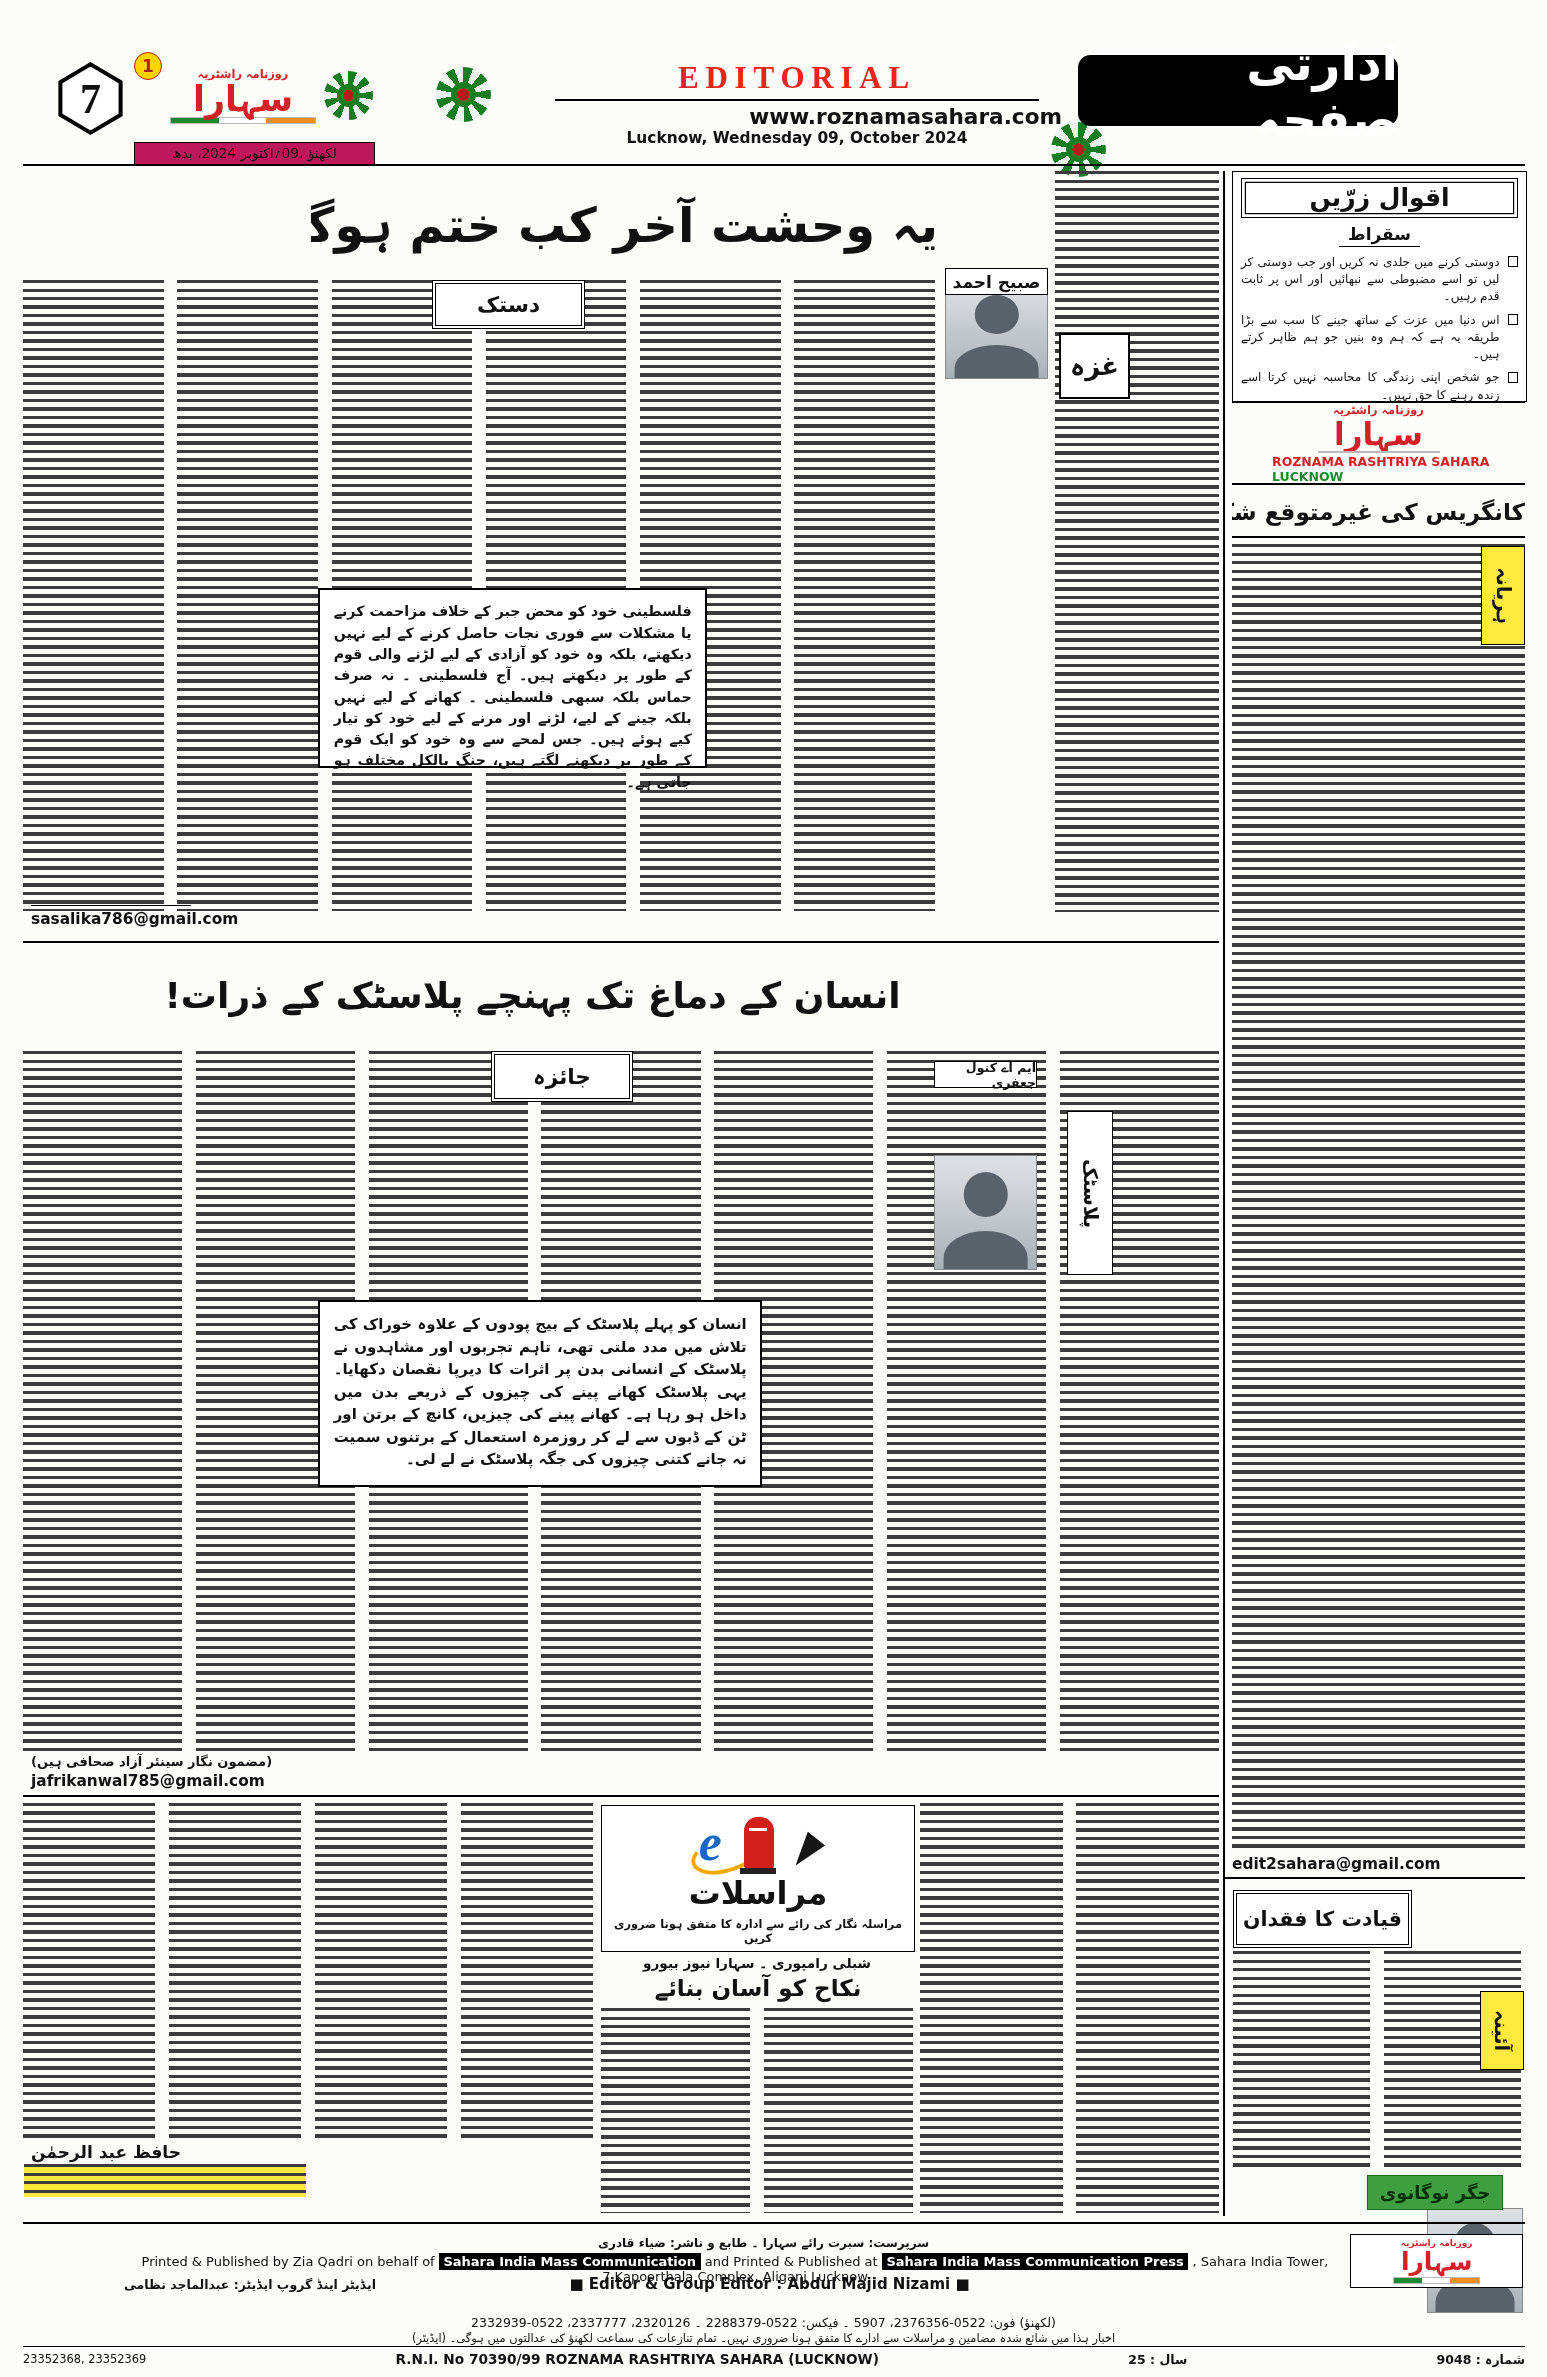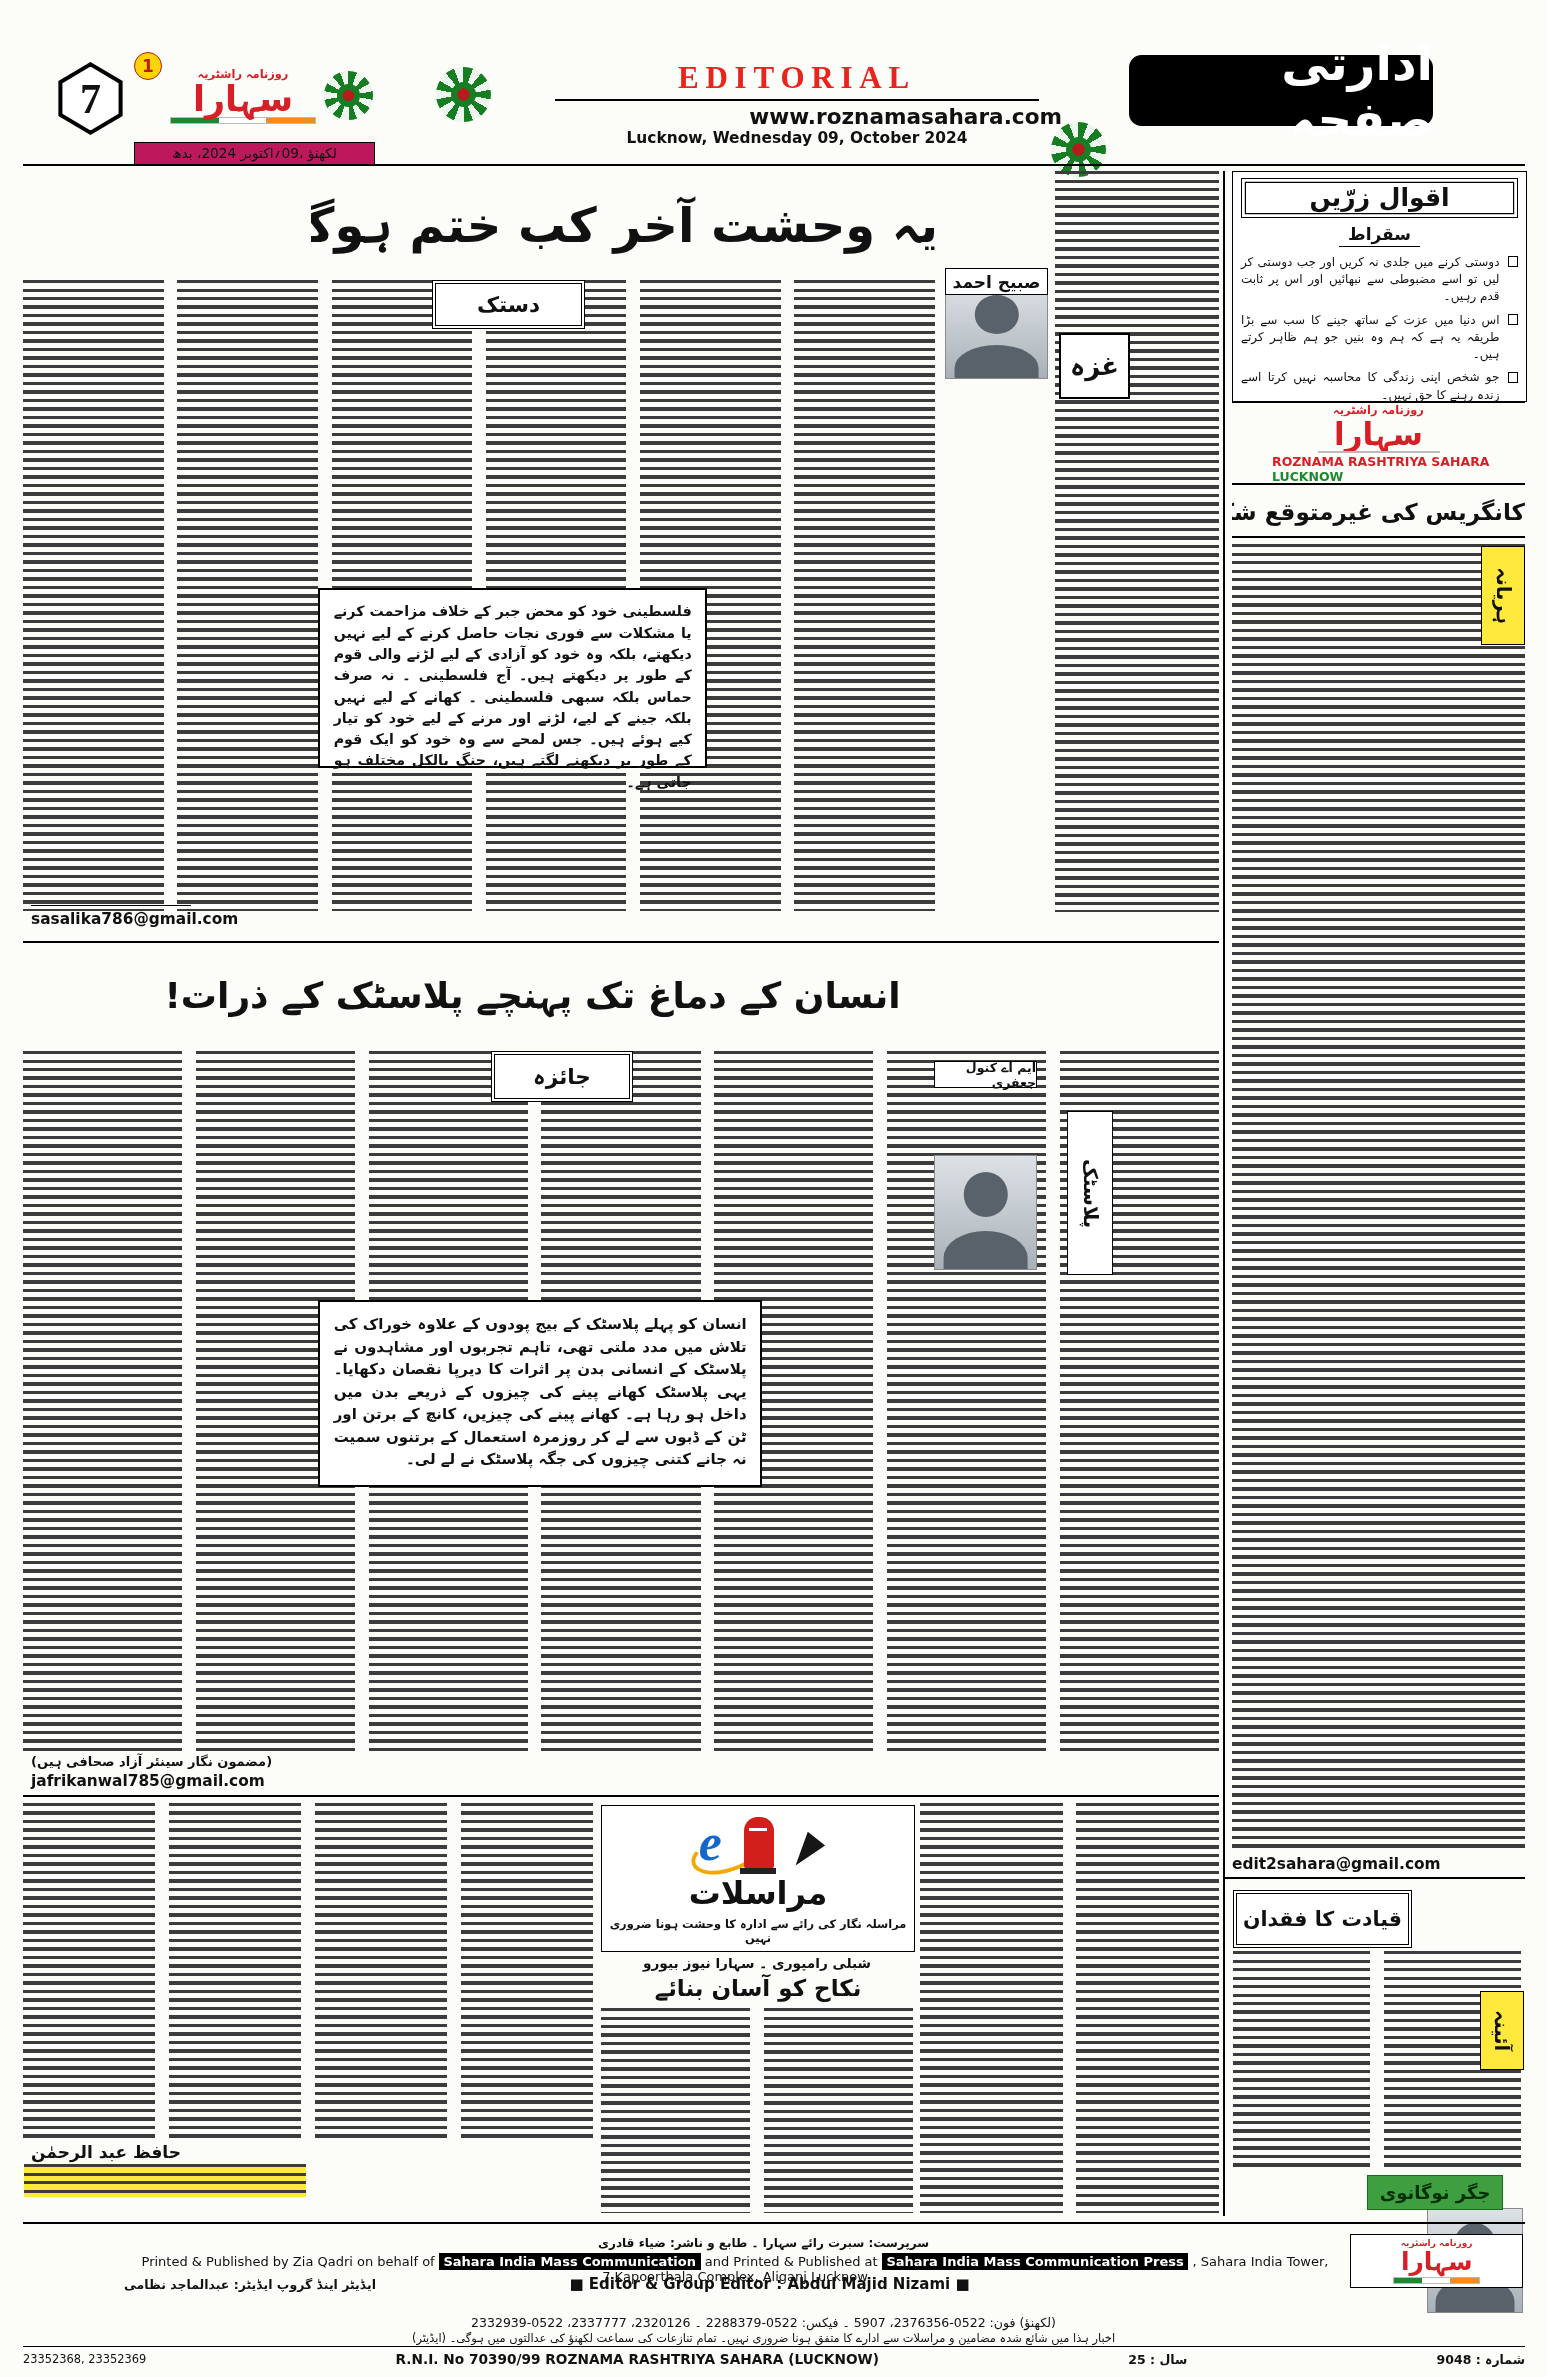--- a/index.html
+++ b/index.html
@@ -110,21 +110,21 @@
 
   <div class="abs" style="left:532px;top:60px;width:530px;">
     <div class="editorial">EDITORIAL</div>
     <div class="headrule"></div>
     <div class="website">www.roznamasahara.com</div>
     <div class="dateline">Lucknow, Wednesday 09, October 2024</div>
   </div>
 
   <div class="abs flower" style="left:1051px;top:67px;width:55px;height:55px;"></div>
 
-  <div class="abs band" style="left:1129px;top:55px;width:304px;height:71px;">
+  <div class="abs band" style="left:1078px;top:55px;width:304px;height:71px;padding-left:16px;">
     <span dir="rtl">ادارتی صفحہ</span>
   </div>
 
   <div class="abs rule" style="left:23px;top:164px;width:1502px;height:2.3px;"></div>
 
   <div class="abs rule" style="left:1223px;top:171px;width:1.7px;height:2045px;"></div>
 
   <div class="abs quotes" style="left:1232px;top:171px;width:277px;height:218px;" dir="rtl">
     <div class="q-head">اقوال زرّیں</div>
     <div class="q-author">سقراط</div>
@@ -229,21 +229,21 @@
   <div class="abs" style="left:31px;top:2142px;font-weight:800;font-size:17px;" dir="rtl">حافظ عبد الرحمٰن</div>
   <div class="abs hl-yellow" style="left:24px;top:2164px;width:282px;height:33px;"></div>
 
   <div class="abs lettersbox" style="left:601px;top:1805px;width:312px;height:145px;">
     <div class="l-icons">
       <div class="elogo">e</div>
       <div class="postbox"></div>
       <div class="nib"></div>
     </div>
     <div class="l-title" dir="rtl">مراسلات</div>
-    <div class="l-note" dir="rtl">مراسلہ نگار کی رائے سے ادارہ کا وحشت ہونا ضروری نہیں</div>
+    <div class="l-note" dir="rtl">مراسلہ نگار کی رائے سے ادارہ کا متفق ہونا ضروری کریں</div>
   </div>
   <div class="abs" style="left:601px;top:1955px;width:312px;text-align:center;font-weight:800;font-size:13.7px;" dir="rtl">شبلی رامپوری ۔ سہارا نیوز بیورو</div>
   <div class="abs" style="left:627px;top:1975px;width:262px;text-align:center;font-weight:800;font-size:23px;" dir="rtl">نکاح کو آسان بنائے</div>
   <div class="abs cols" style="left:601px;top:2008px;width:312px;height:205px;">
     <div class="sim"></div>
     <div class="sim"></div>
   </div>
   <div class="abs cols" style="left:920px;top:1803px;width:299px;height:410px;">
     <div class="sim"></div>
     <div class="sim"></div>

